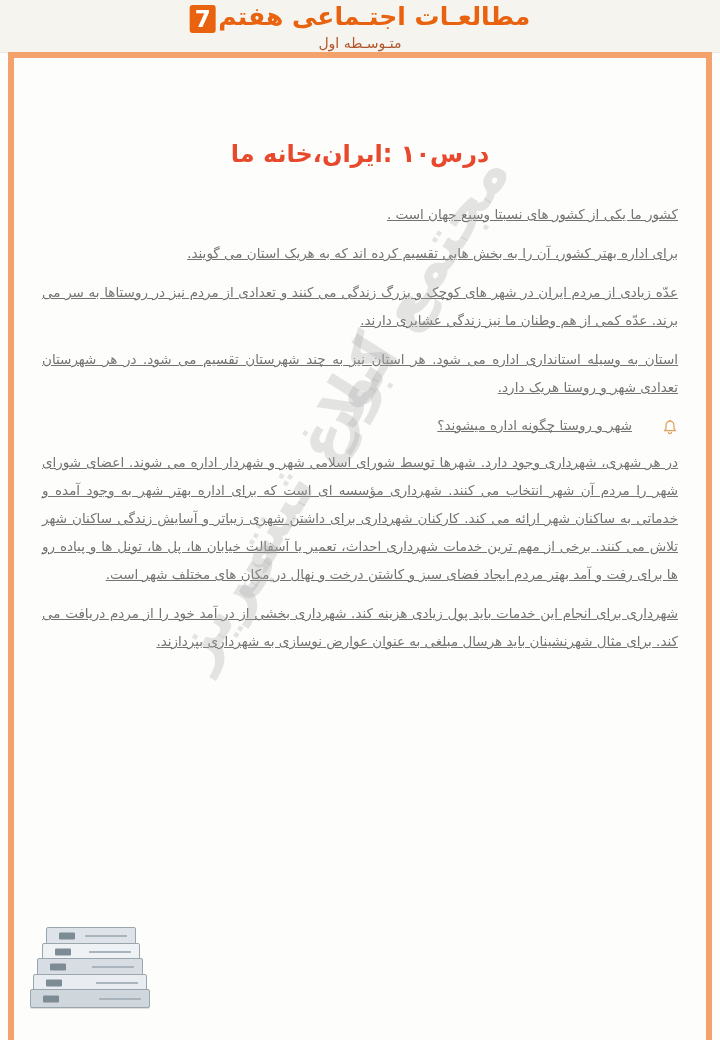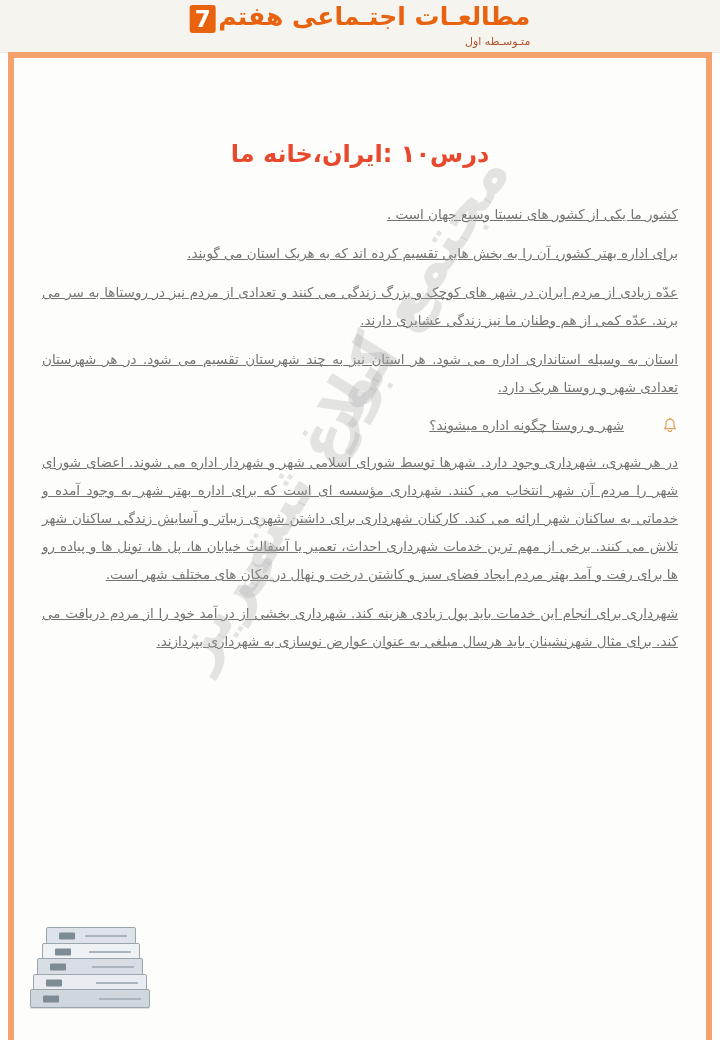--- a/index.html
+++ b/index.html
@@ -48,34 +48,34 @@
     top: 0; left: 0; right: 0;
     height: 52px;
     background: #f6f4ef;
     border-bottom: 1px solid #efe9df;
   }
   .header-title-wrap {
     position: absolute;
     top: 4px;
     left: 50%;
     transform: translateX(-50%);
-    text-align: right;
+    text-align: center;
     line-height: 1;
   }
   .header-title {
     font-size: 25px;
     font-weight: bold;
     color: #e8620f;
     letter-spacing: -0.5px;
     white-space: nowrap;
     font-family: "DejaVu Sans", sans-serif;
   }
   .header-sub {
     margin-top: 3px;
-    font-size: 11px;
+    font-size: 14px;
     color: #b1552a;
     letter-spacing: 1px;
   }
   .header-seven {
     display: inline-block;
     color: #ffffff;
     background: #e8620f;
     border-radius: 3px;
     padding: 0 5px;
     margin-right: 3px;
@@ -112,22 +112,22 @@
   .para {
     margin: 0 0 11px 0;
   }
   .para.right-align {
     text-align: right;
   }
 
   
   .question-line {
     display: flex;
-    align-items: flex-start;
-    gap: 20px;
+    align-items: center;
+    gap: 12px;
     margin: 4px 0 10px 0;
     direction: rtl;
   }
   .bell-icon {
     flex: 0 0 auto;
     width: 16px;
     height: 18px;
     margin-top: 5px;
     position: relative;
   }

